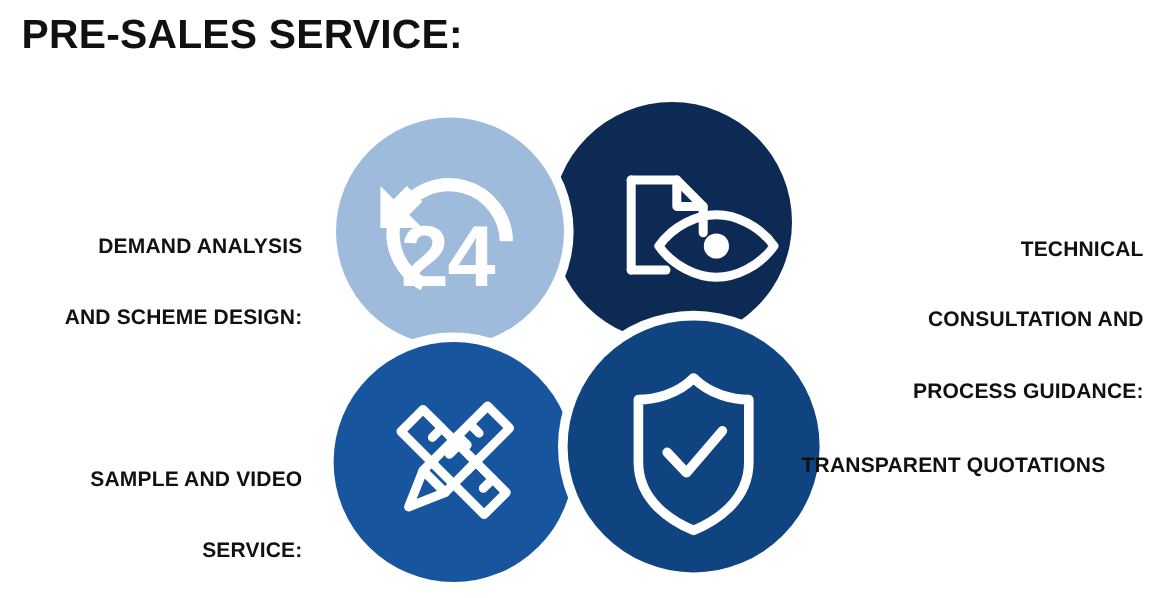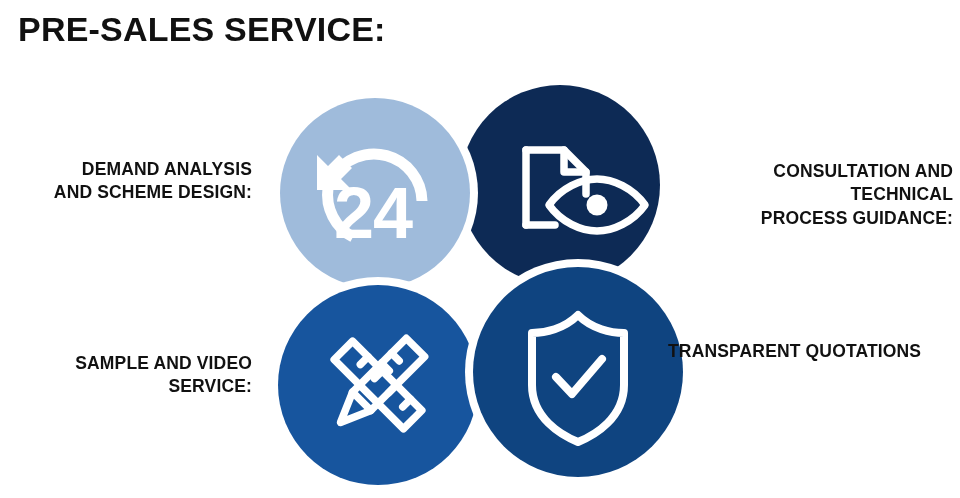--- a/index.html
+++ b/index.html
@@ -45,21 +45,21 @@
 
   
   .label {
     position: absolute;
     font-size: 17.5px;
     font-weight: 700;
     line-height: 1.33;
     letter-spacing: 0.15px;
     color: #111111;
   }
-  .label .ln { display: block; white-space: nowrap; }
+  .label .ln { display: block; white-space: nowrap; margin-top: 36px; }
 
   #label-demand {
     left: 0px;
     top: 158px;
     width: 252px;
     text-align: right;
   }
   #label-sample {
     left: 0px;
     top: 352px;
@@ -171,22 +171,22 @@
     </g>
   </svg>
 </div>
 
 <div class="label" id="label-demand">
   <span class="ln">DEMAND ANALYSIS</span>
   <span class="ln">AND SCHEME DESIGN:</span>
 </div>
 
 <div class="label" id="label-technical">
+  <span class="ln">TECHNICAL</span>
   <span class="ln">CONSULTATION AND</span>
-  <span class="ln">TECHNICAL</span>
   <span class="ln">PROCESS GUIDANCE:</span>
 </div>
 
 <div class="label" id="label-sample">
   <span class="ln">SAMPLE AND VIDEO</span>
   <span class="ln">SERVICE:</span>
 </div>
 
 <div class="label" id="label-transparent">
   <span class="ln">TRANSPARENT QUOTATIONS</span>

